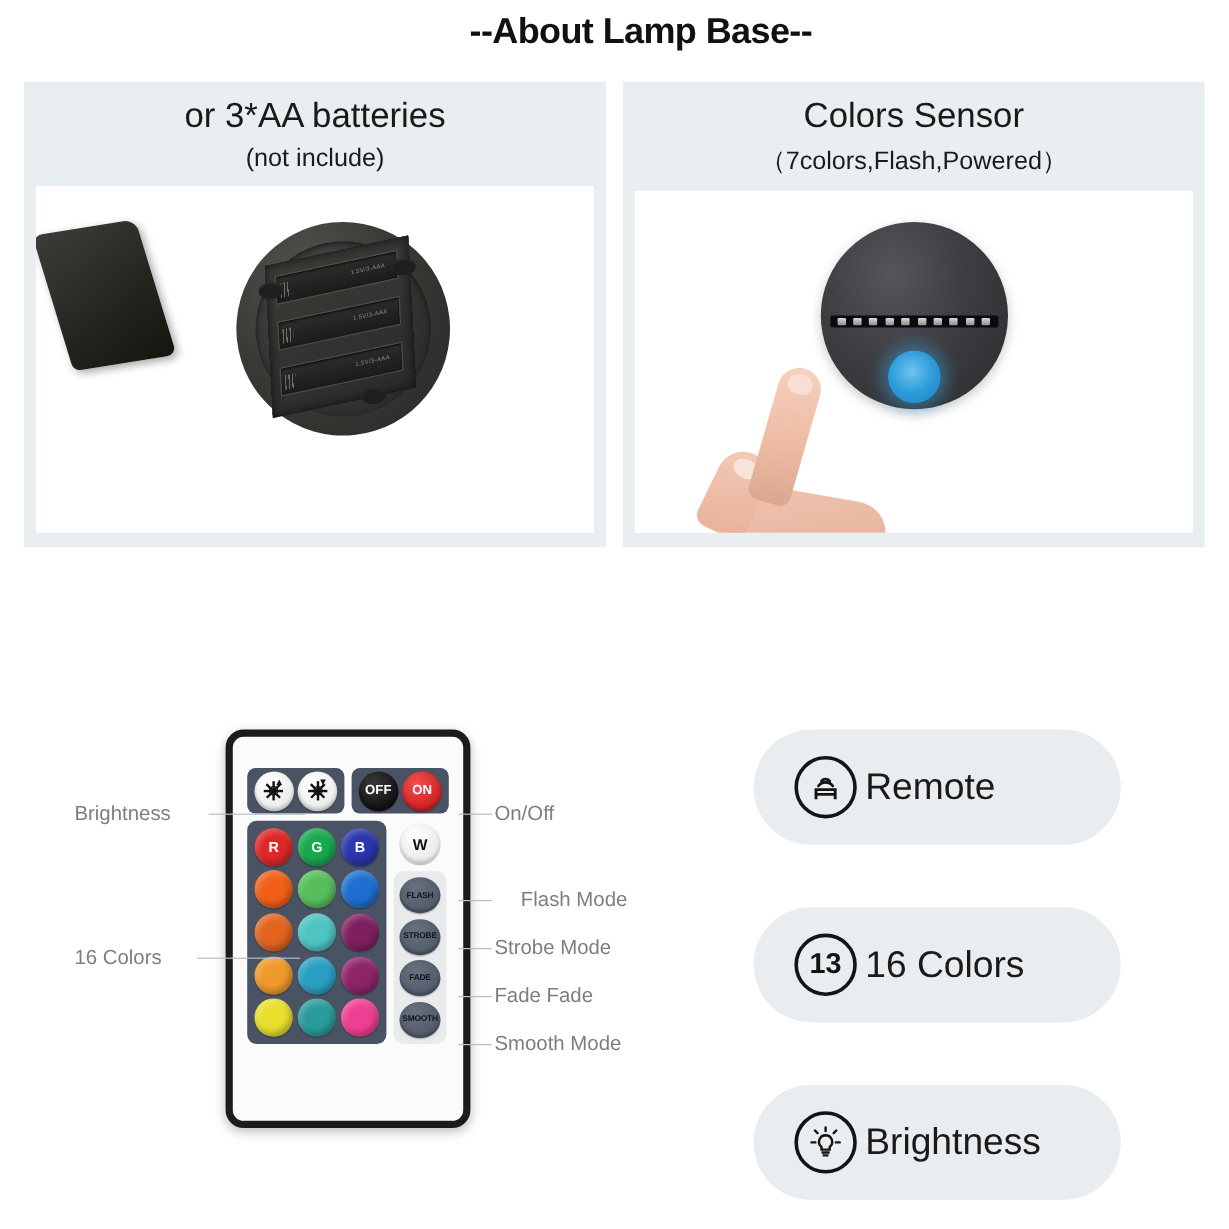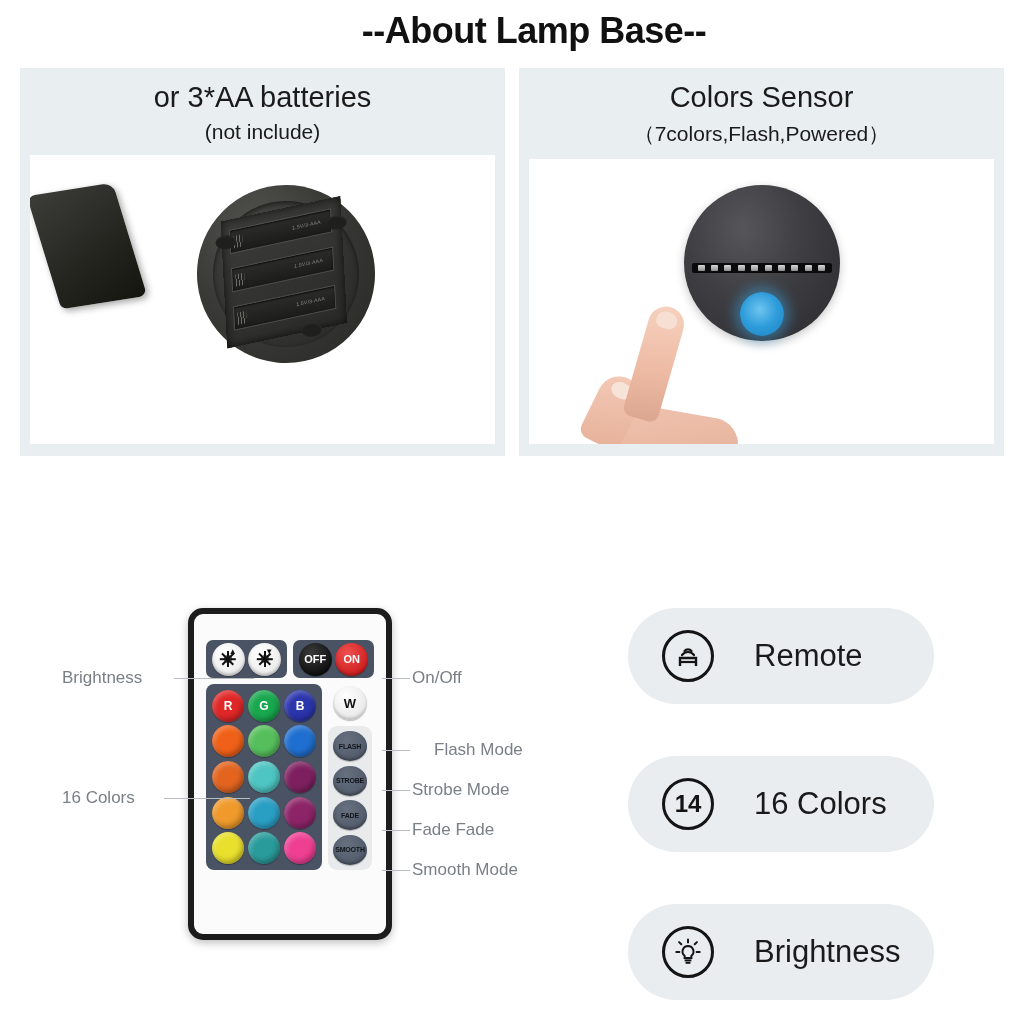--- a/index.html
+++ b/index.html
@@ -13,21 +13,21 @@
 
   
   .heading {
     position: absolute; left: 0; width: 1024px;
     text-align: center;
     color: #111111;
     font-weight: 700;
     letter-spacing: -0.5px;
     white-space: nowrap;
   }
-  #h-about { top: 10px; font-size: 36px; padding-left: 44px; }
+  #h-about { top: 10px; font-size: 30px; padding-left: 44px; }
   #h-remote { top: 496px; font-size: 40px; }
 
   
   .cards {
     position: absolute; top: 68px; left: 20px;
     width: 984px; height: 388px;
     display: flex; gap: 14px;
   }
   .card {
     flex: 1 1 0;
@@ -305,21 +305,21 @@
     position: absolute; font-size: 17px; color: #7a7f86;
     white-space: nowrap; font-family: "Liberation Sans", sans-serif;
   }
   .lead { position: absolute; height: 1px; background: #b9bdc2; }
 
   
   .pills { position: absolute; left: 628px; top: 48px; width: 306px; }
   .pill {
     width: 306px; height: 96px;
     background: #e9edf0; border-radius: 48px;
-    display: flex; align-items: center; padding-left: 34px; gap: 40px;
+    display: flex; align-items: center; padding-left: 34px; gap: 7px;
     margin-bottom: 52px;
   }
   .pill-icon {
     width: 52px; height: 52px; border-radius: 50%;
     border: 3px solid #141414;
     position: relative; flex: 0 0 auto;
     display: flex; align-items: center; justify-content: center;
   }
   .pill-label { font-size: 31px; color: #1a1a1a; }
   .pill-num { font-size: 24px; font-weight: 700; color: #141414; }
@@ -482,21 +482,21 @@
             <line x1="9" y1="23" x2="25" y2="23" stroke="#141414" stroke-width="2.2"></line>
             <path d="M11 16 A7.5 7.5 0 0 1 23 16" fill="none" stroke="#141414" stroke-width="2.2" stroke-linecap="round"></path>
             <path d="M13.5 12 A4.5 4.5 0 0 1 20.5 12" fill="none" stroke="#141414" stroke-width="2.2" stroke-linecap="round"></path>
           </svg>
         </div>
         <div class="pill-label">Remote</div>
       </div>
 
       <div class="pill">
         <div class="pill-icon">
-          <span class="pill-num">14</span>
+          <span class="pill-num">13</span>
         </div>
         <div class="pill-label">16 Colors</div>
       </div>
 
       <div class="pill">
         <div class="pill-icon">
           <svg width="34" height="34" viewBox="0 0 34 34" aria-hidden="true">
             <path d="M17 11 a5.5 5.5 0 0 1 3.4 9.8 v2.2 h-6.8 v-2.2 A5.5 5.5 0 0 1 17 11 z" fill="none" stroke="#141414" stroke-width="2"></path>
             <line x1="13.6" y1="25.4" x2="20.4" y2="25.4" stroke="#141414" stroke-width="2"></line>
             <line x1="14.6" y1="27.8" x2="19.4" y2="27.8" stroke="#141414" stroke-width="2"></line>

